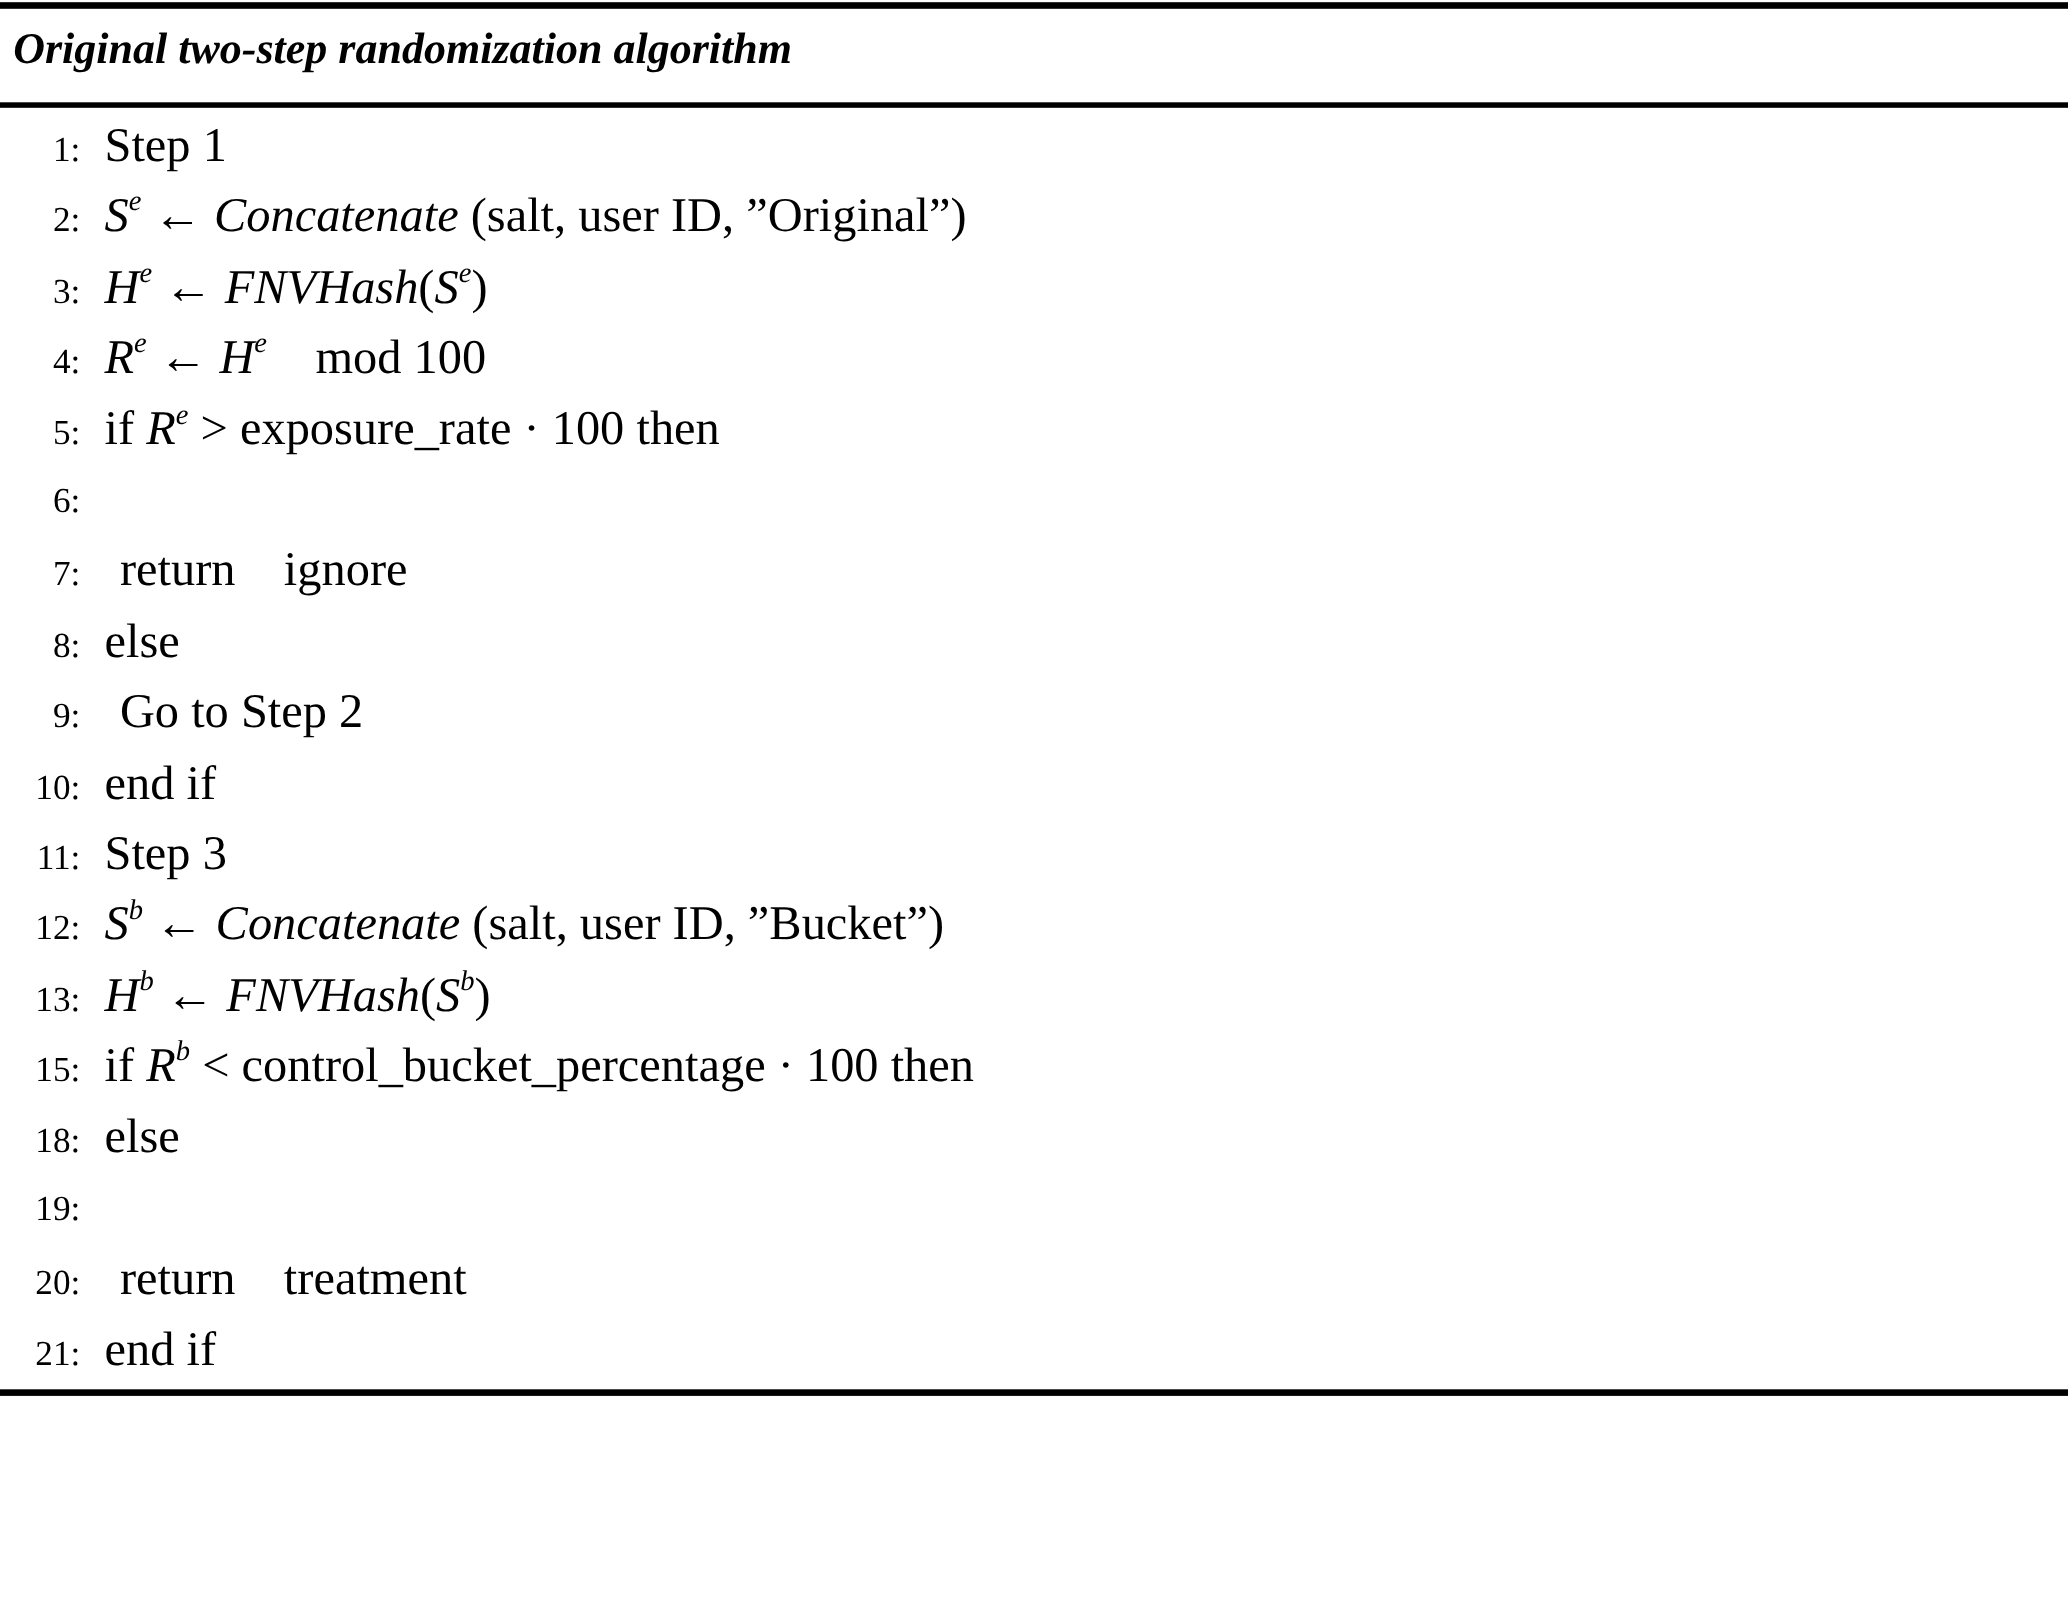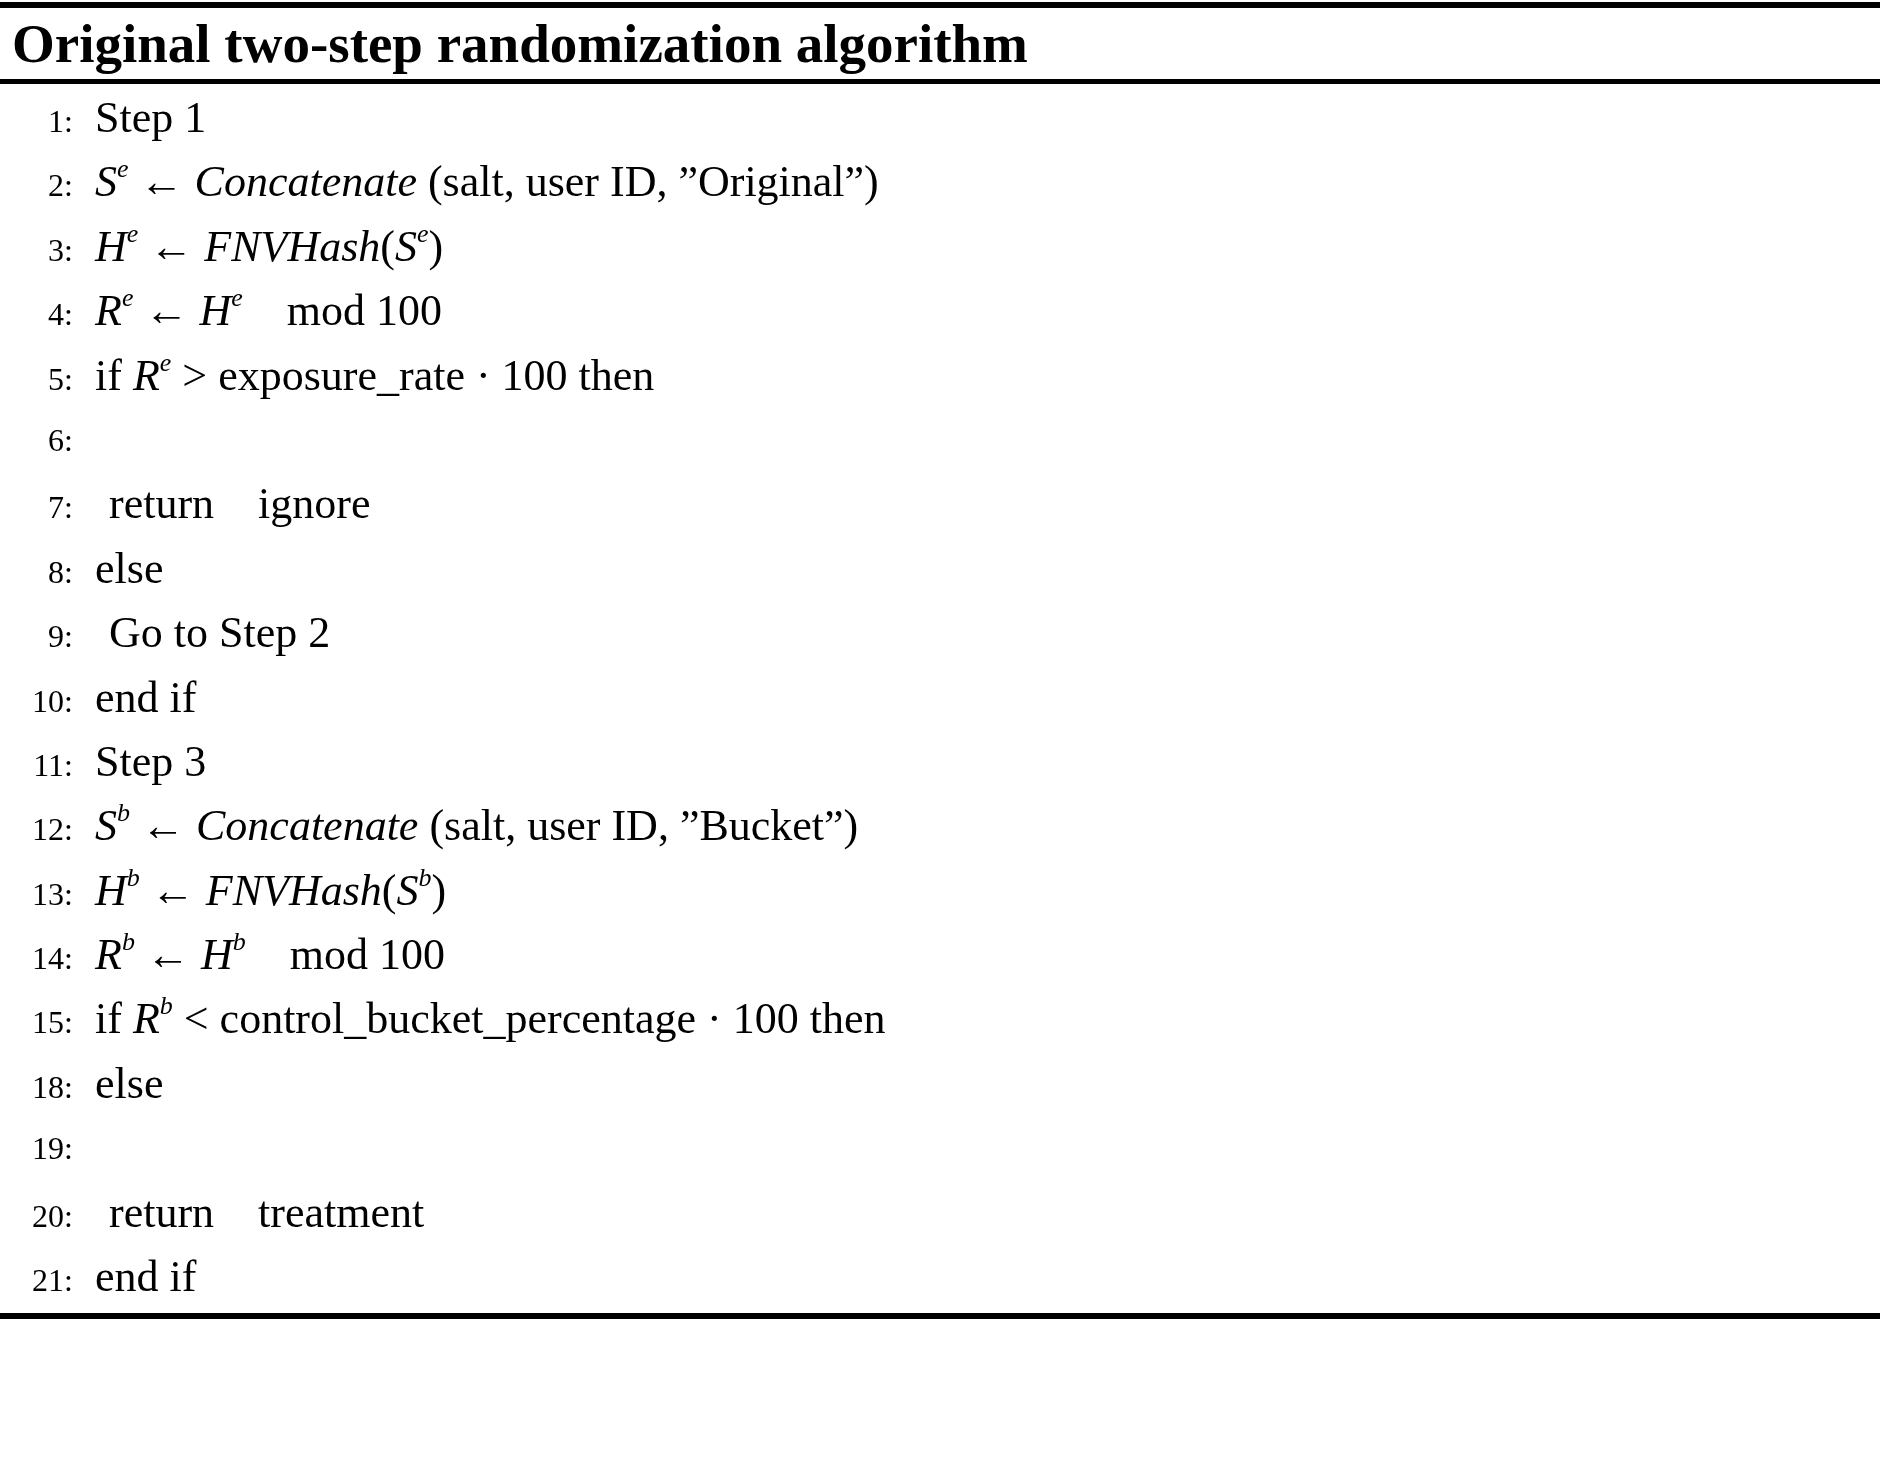--- a/index.html
+++ b/index.html
@@ -11,25 +11,26 @@
     color: #000000;
     font-family: "Liberation Serif", "DejaVu Serif", serif;
     overflow: hidden;
     box-sizing: border-box;
   }
   .rule { background: #000000; width: 1880px; }
   .rule-top { height: 6px; margin-top: 2px; }
   .rule-mid { height: 5px; }
   .rule-bottom { height: 6px; margin-top: 4px; }
   .title {
-    font-size: 55px;
+    font-size: 40px;
     font-weight: bold;
     line-height: 66px;
-    padding: 3px 0 2px 12px;
+    padding: 3px 0 16px 12px;
     white-space: nowrap;
+    font-style: italic;
   }
   .algo-body { padding-top: 2px; }
   .line {
     display: flex;
     align-items: baseline;
     height: 64.4px;
     white-space: nowrap;
   }
   .num {
     flex: 0 0 73px;
@@ -108,24 +109,20 @@
       </div>
       <div class="line">
         <span class="num">12:</span>
         <span class="content indent-0"><span class="var">S</span><span class="sup">b</span><span class="txt"> ← </span><span class="var">Concatenate</span><span class="txt"> (salt, user ID, ”Bucket”)</span></span>
       </div>
       <div class="line">
         <span class="num">13:</span>
         <span class="content indent-0"><span class="var">H</span><span class="sup">b</span><span class="txt"> ← </span><span class="var">FNVHash</span><span class="txt">(</span><span class="var">S</span><span class="sup">b</span><span class="txt">)</span></span>
       </div>
       <div class="line">
-        <span class="num">14:</span>
-        <span class="content indent-0"><span class="var">R</span><span class="sup">b</span><span class="txt"> ← </span><span class="var">H</span><span class="sup">b</span><span class="txt">  mod 100</span></span>
-      </div>
-      <div class="line">
         <span class="num">15:</span>
         <span class="content indent-0"><span class="kw">if</span><span class="txt"> </span><span class="var">R</span><span class="sup">b</span><span class="txt"> &lt; control_bucket_percentage · 100 </span><span class="kw">then</span></span>
       </div>
       <div class="line">
         <span class="num">18:</span>
         <span class="content indent-0"><span class="kw">else</span></span>
       </div>
       <div class="line">
         <span class="num">19:</span>
         <span class="content indent-0"></span>

